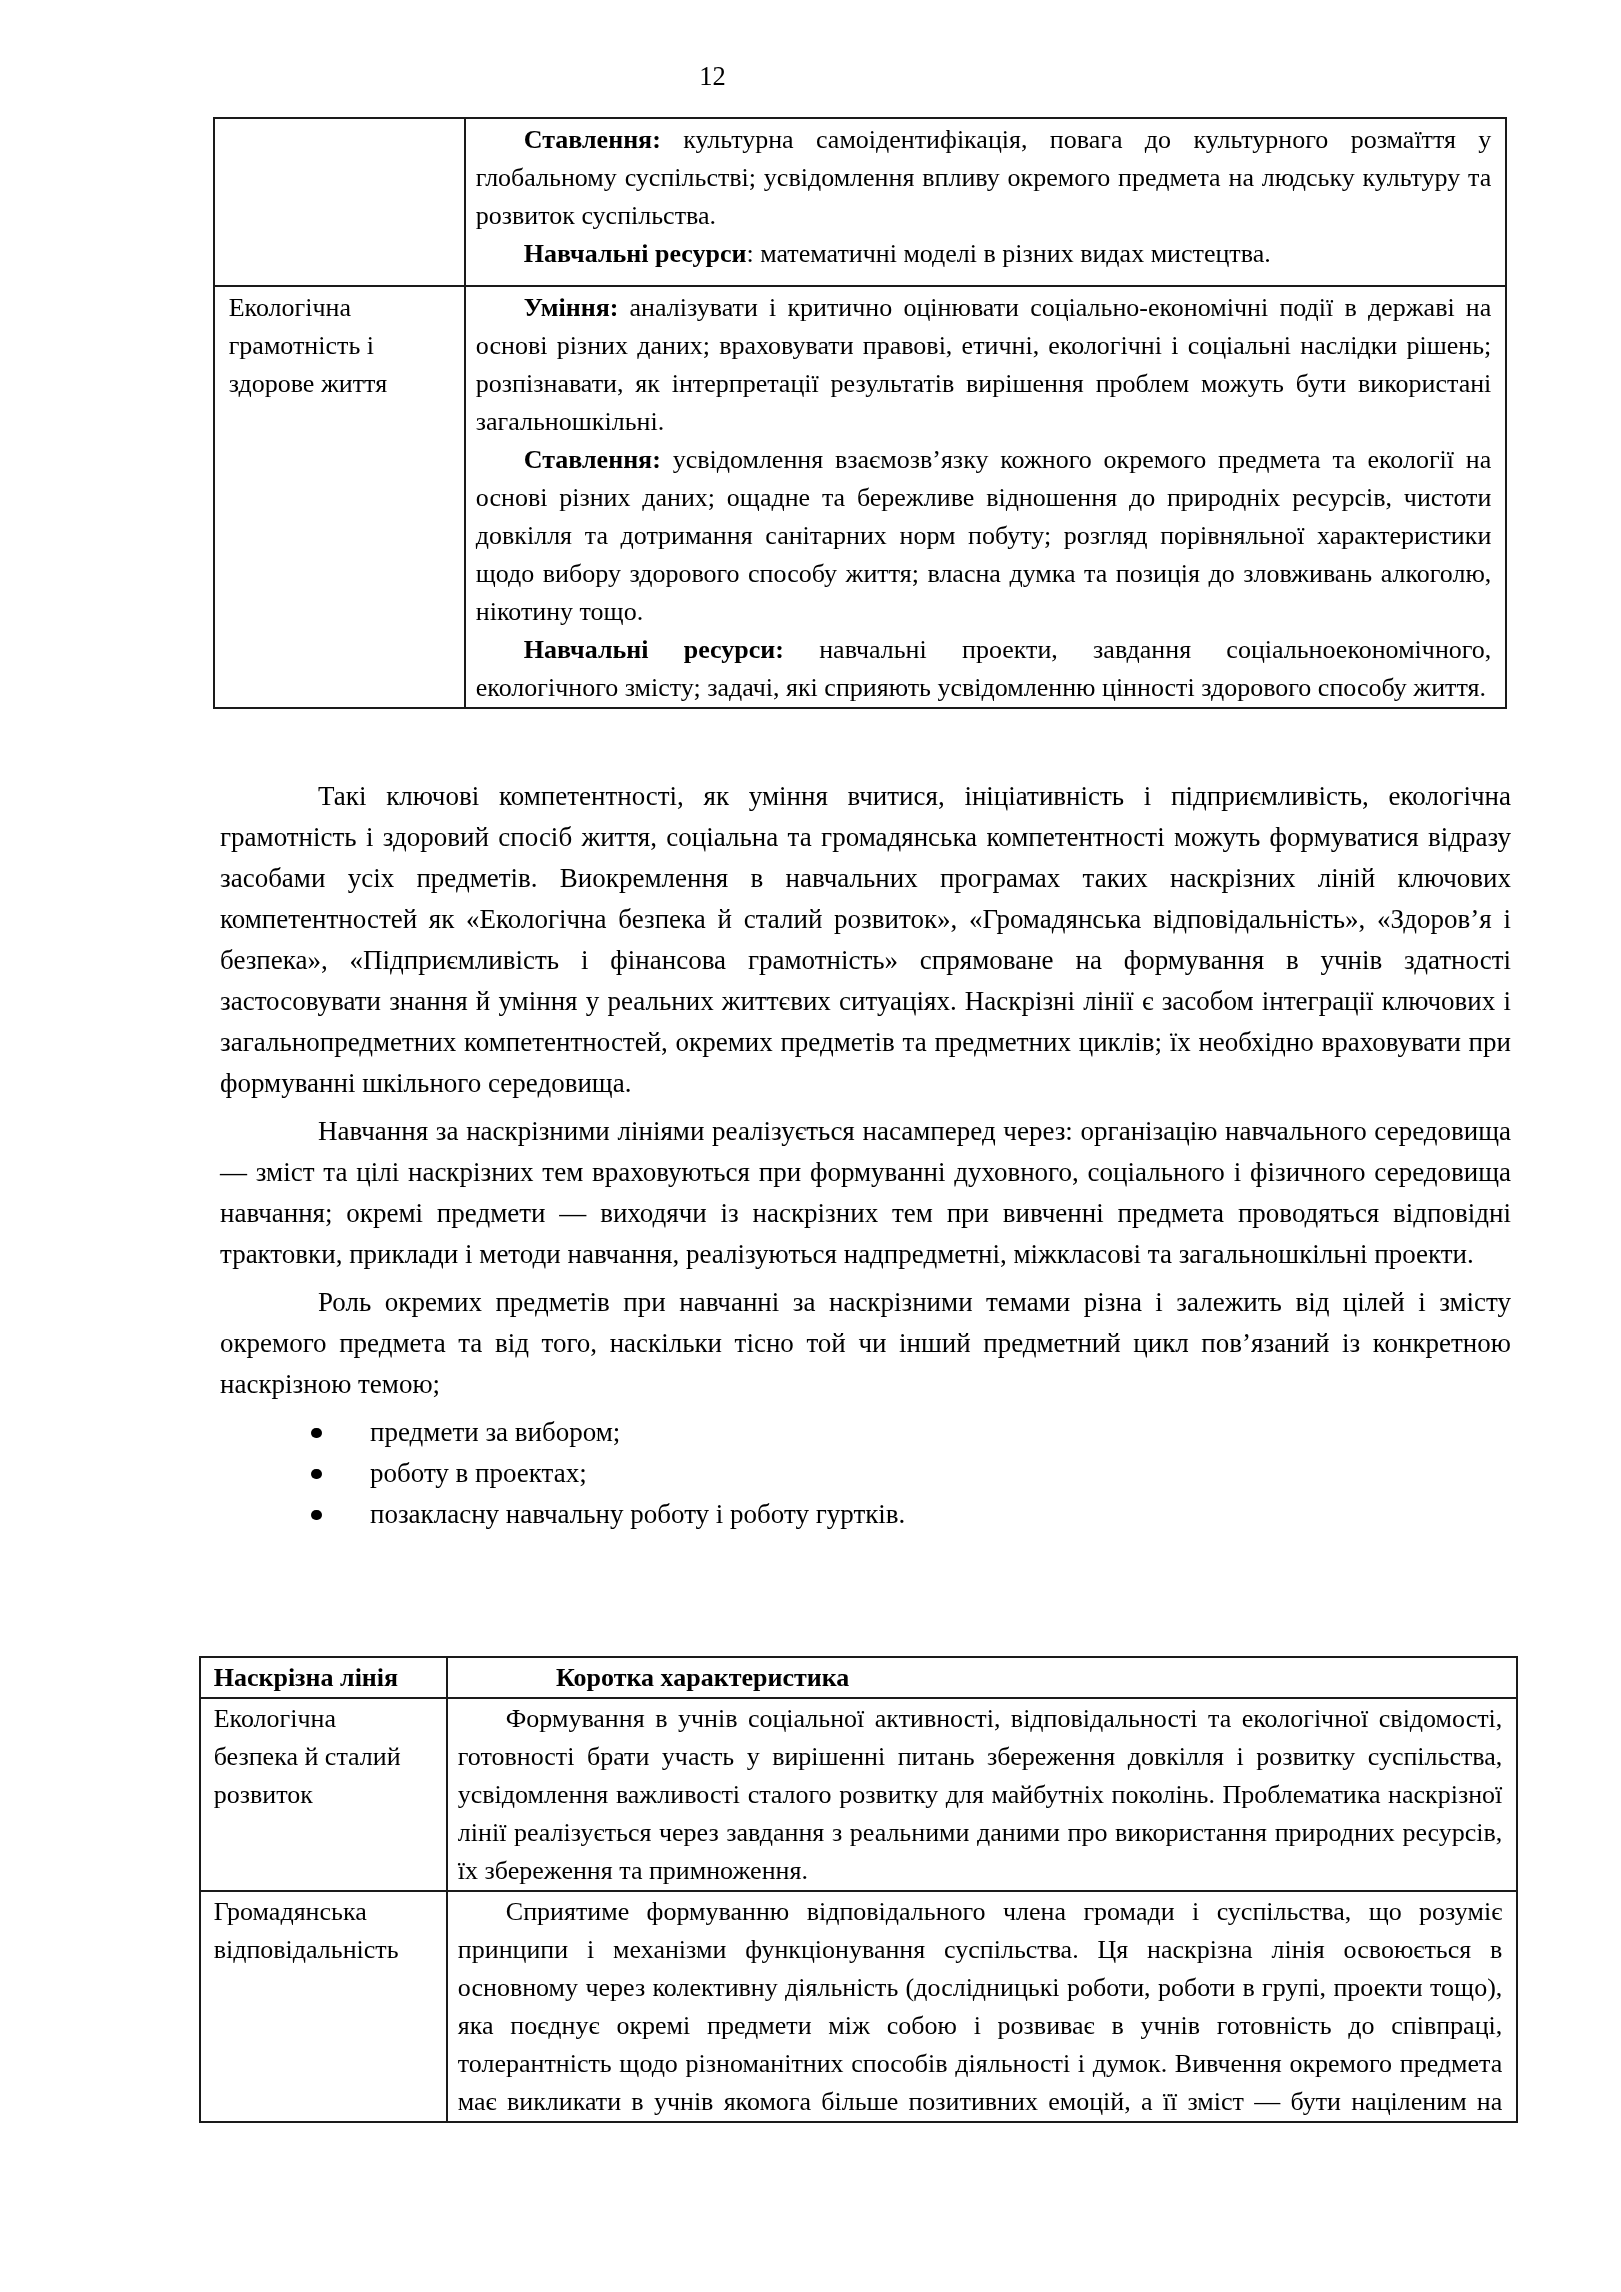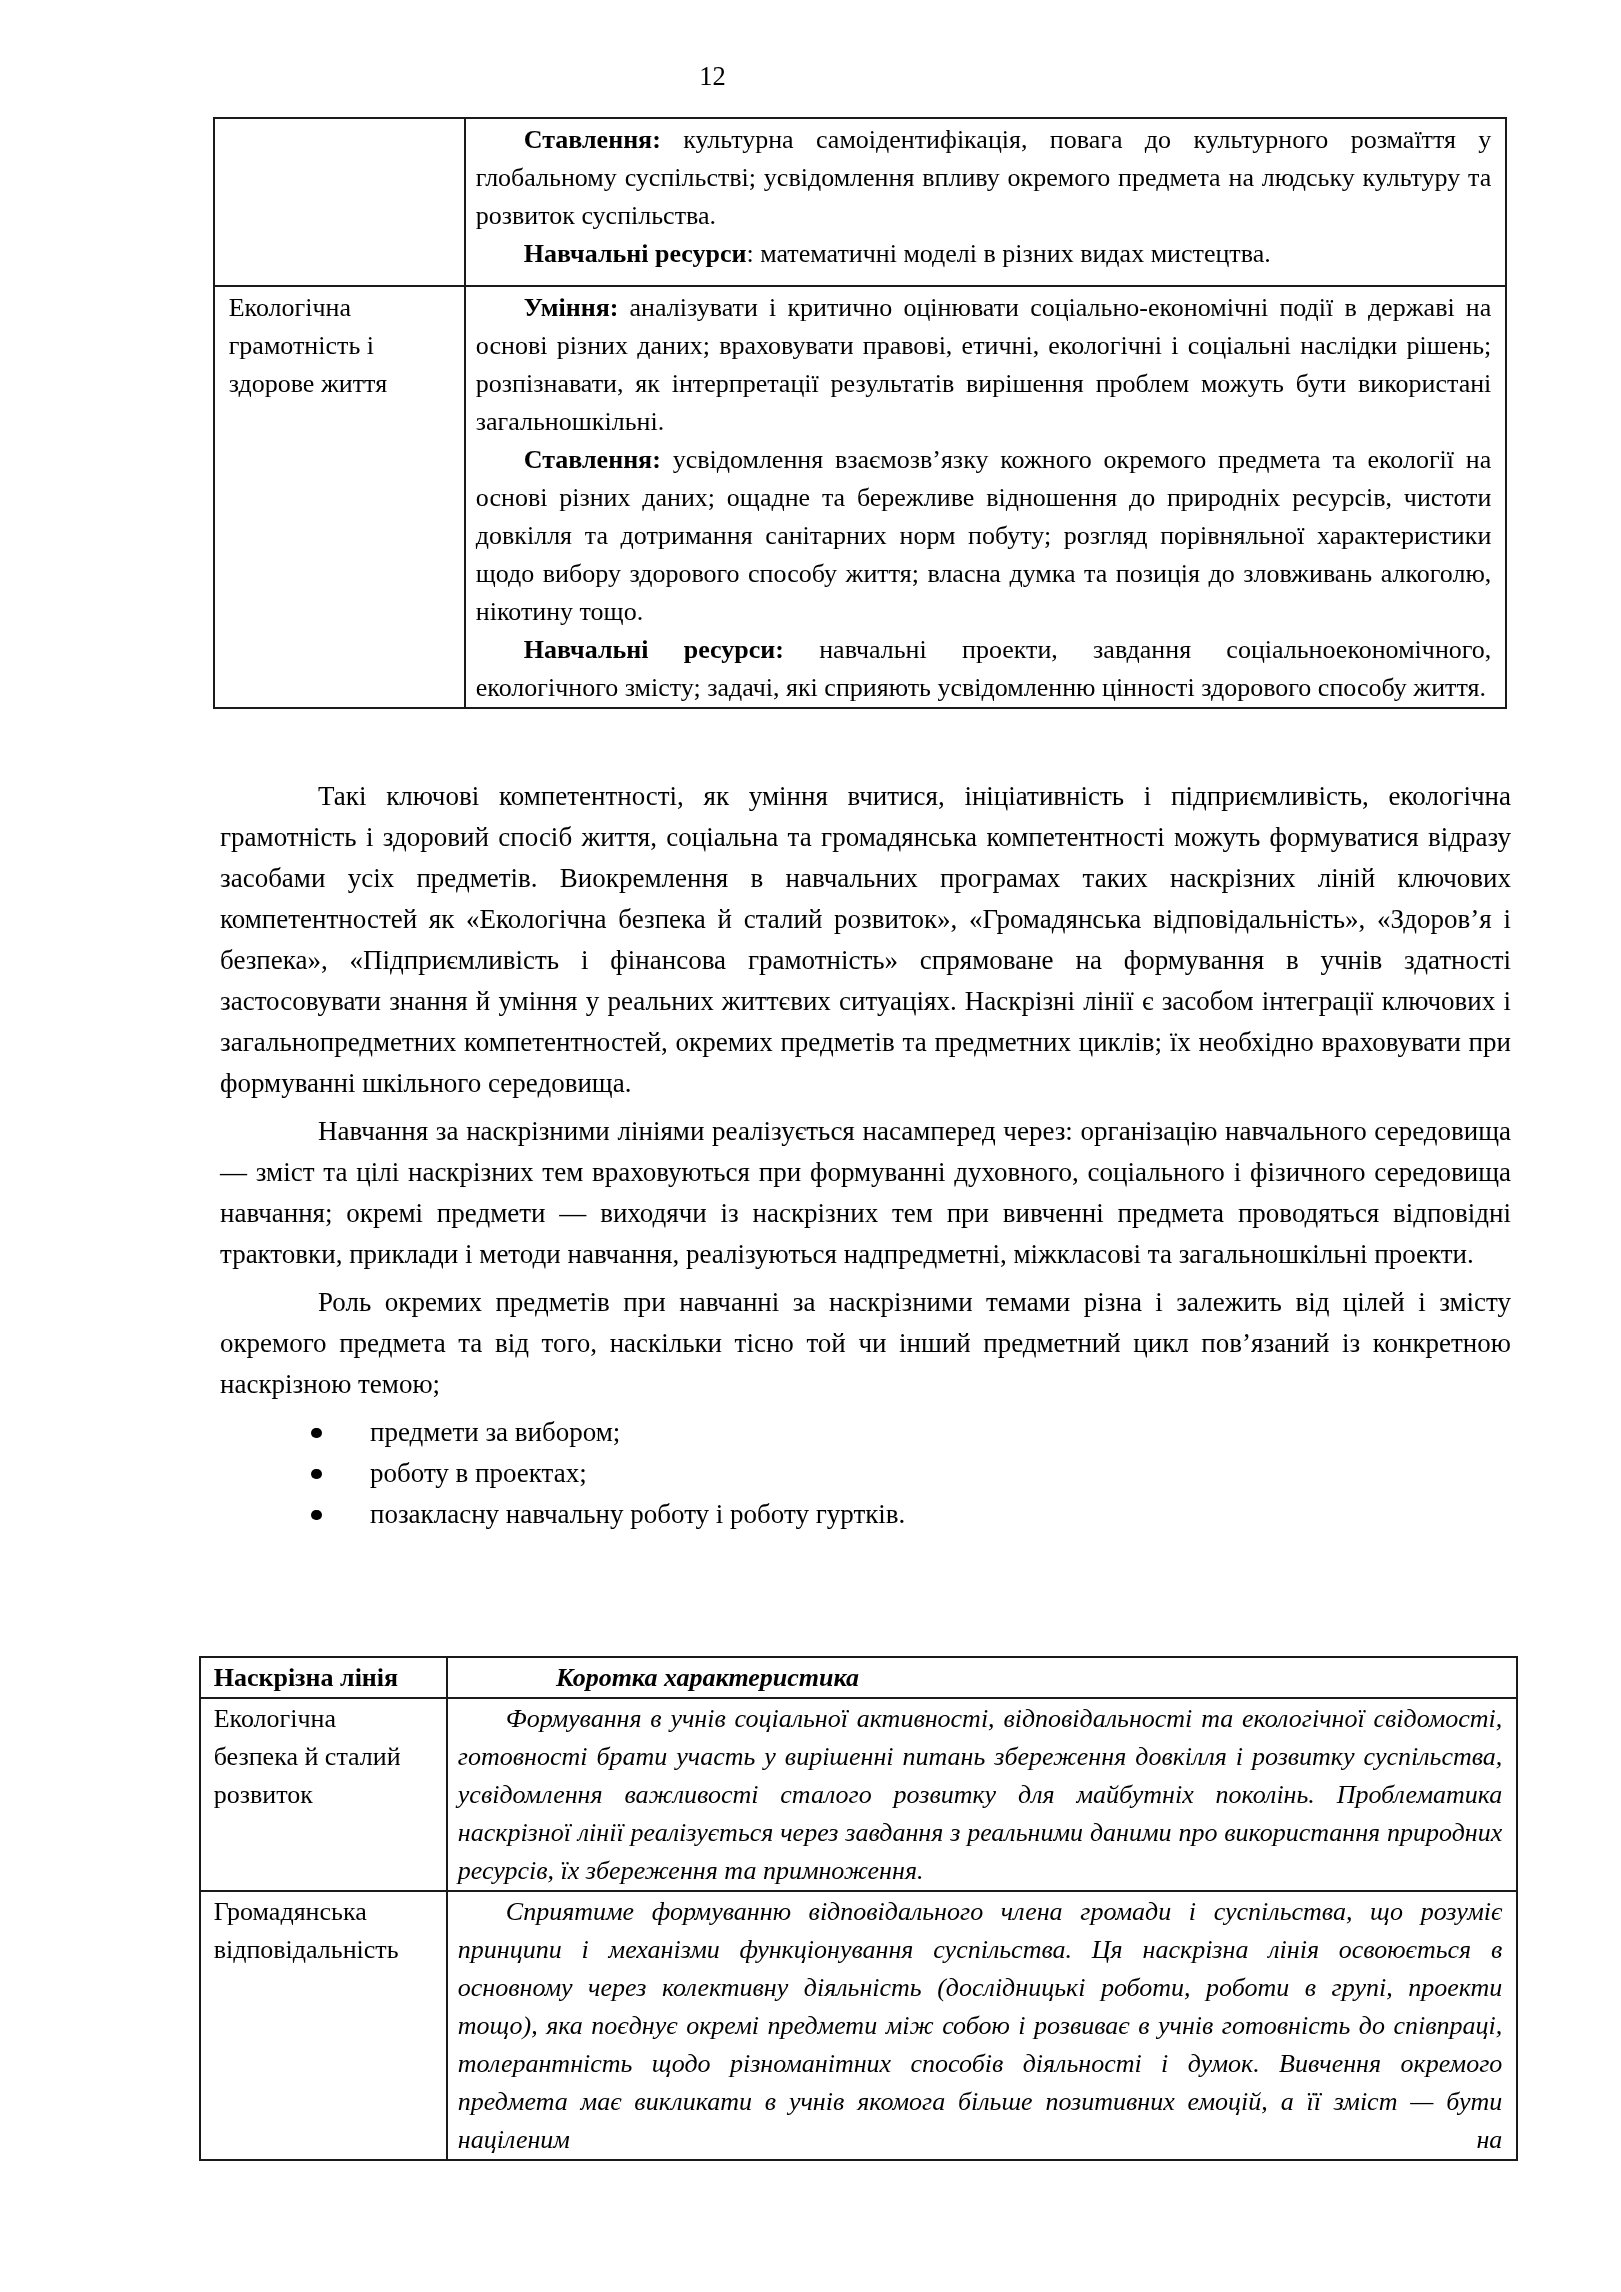--- a/index.html
+++ b/index.html
@@ -22,21 +22,21 @@
   #table-top col.c1 { width: 251px; }
   #table-top td.left { padding: 2px 9.8px 0 13.7px; text-align: left; }
   #table-top td.right { padding: 2px 13.7px 0 9.8px; }
   .cell-para { text-align: justify; text-align-last: left; margin: 0; }
   .cell-para .ind { display: inline-block; width: 48px; }
   b { font-weight: bold; }
 
   #table-bottom { left: 199px; top: 1656px; width: 1319px; }
   #table-bottom col.c1 { width: 247px; }
   #table-bottom td.left { padding: 1px 7.8px 0 12.7px; text-align: left; border-radius: 14px; }
-  #table-bottom td.right { padding: 1px 13.7px 0 9.8px; font-style: italic; }
+  #table-bottom td.right { padding: 1px 13.7px 0 9.8px; }
   #table-bottom td.head-right { padding-left: 108px; }
 
   .body-text {
     position: absolute; left: 213px; width: 1305px; top: 769px;
   }
   .body-text p {
     margin: 7px; text-align: justify; text-align-last: left;
     text-indent: 98px; line-height: 41px; font-size: 27px;
   }
   .bullets { list-style: none; margin: 0; padding: 0; font-family: Liberation Serif, serif; }

